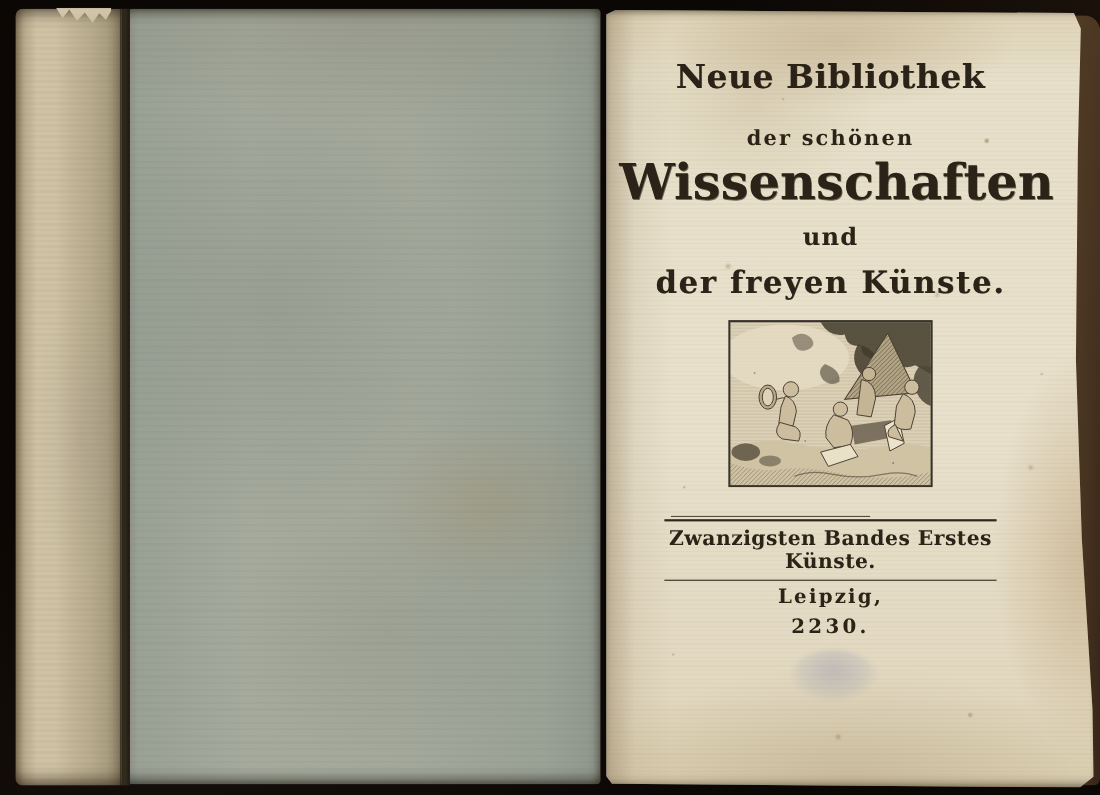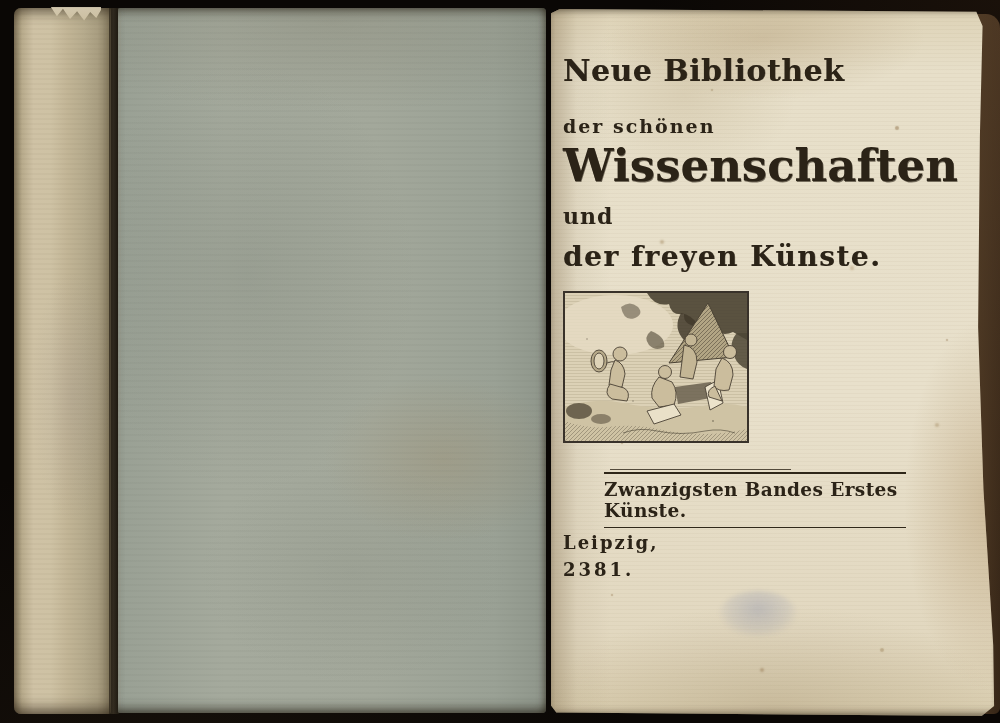--- a/index.html
+++ b/index.html
@@ -74,21 +74,21 @@
       60px 585px 1px 0 rgba(120,85,40,.4), 330px 640px 1px 1px rgba(130,95,45,.3),
       160px 80px 1px 0 rgba(120,85,40,.35), 395px 330px 1px 0 rgba(120,85,40,.4);
   }
   .ghost-stamp{
     position:absolute;left:168px;top:582px;width:78px;height:46px;border-radius:50%;
     background:radial-gradient(ellipse at 50% 40%, rgba(110,122,165,.30), rgba(110,122,165,.12) 55%, transparent 75%);
     filter:blur(2px);
   }
   
   .tp{
-    position:absolute;inset:0;padding:46px 48px 0 12px;text-align:left;
+    position:absolute;inset:0;padding:46px 48px 0 12px;text-align:center;
     color:#2b2317;font-weight:bold;
   }
   .t-main1{font-size:30px;line-height:1.08;letter-spacing:.5px;text-shadow:.4px .4px 0 rgba(43,35,23,.55);}
   .t-sub1{font-size:19px;margin-top:28px;letter-spacing:2px;}
   .t-main2{font-size:45px;line-height:1.05;margin-top:5px;letter-spacing:0px;text-shadow:.6px .5px 0 rgba(43,35,23,.6);}
   .t-und{font-size:22px;margin-top:13px;letter-spacing:1px;}
   .t-main3{font-size:28px;margin-top:11px;letter-spacing:1.5px;text-shadow:.4px .4px 0 rgba(43,35,23,.5);}
   .vignette-wrap{margin-top:18px;}
   .vignette-wrap svg{display:inline-block;}
   .edition-block{
@@ -191,16 +191,16 @@
 
           <rect x="1" y="1" width="184" height="150" fill="none" stroke="#39322a" stroke-width="2"></rect>
         </svg>
       </div>
 
       <div class="edition-block">
         <span>Zwanzigsten Bandes Erstes Künste.</span>
       </div>
 
       <div class="t-city">Leipzig,</div>
-      <div class="t-year">2381.</div>
+      <div class="t-year">2230.</div>
     </div>
   </div>
 </div>
 
 </body></html>

